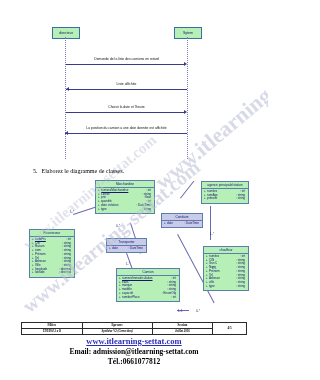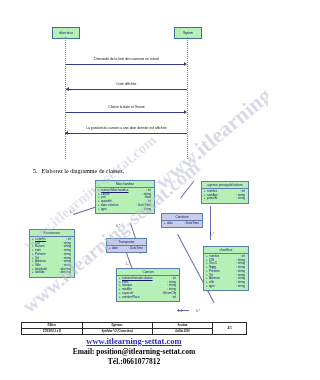--- a/index.html
+++ b/index.html
@@ -405,17 +405,17 @@
     <tr class="r2">
       <td>TDI/DSI 2 a B</td>
       <td>Synthèse V2 (Correction)</td>
       <td>Juillet 2016</td>
     </tr>
   </tbody>
     </table>
 
   <div class="contact">
     <span class="site">www.itlearning-settat.com</span>
-    <span class="email">Email: position@itlearning-settat.com</span>
+    <span class="email">Email: admission@itlearning-settat.com</span>
     <span class="tel">Tél.:0661077812</span>
   </div>
 
 </div>
 
 </body></html>

